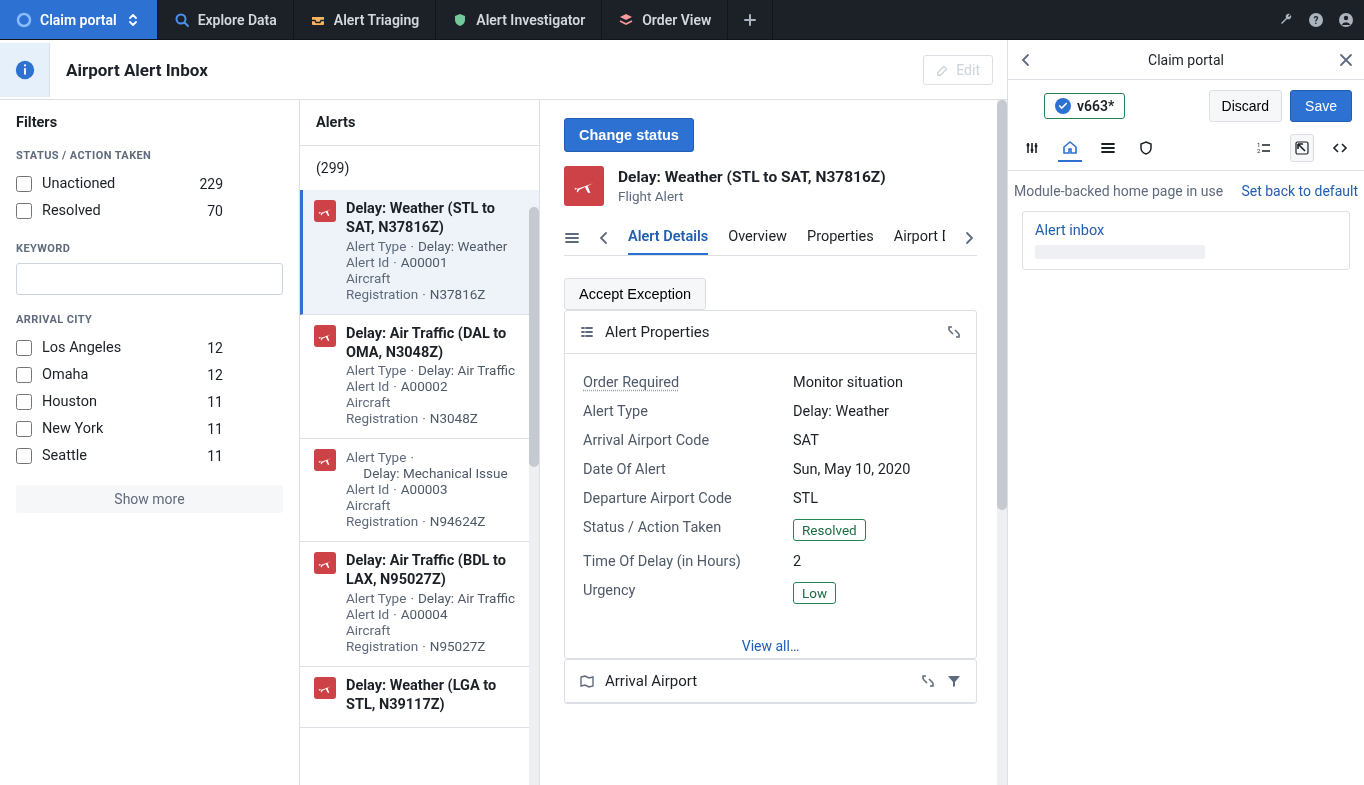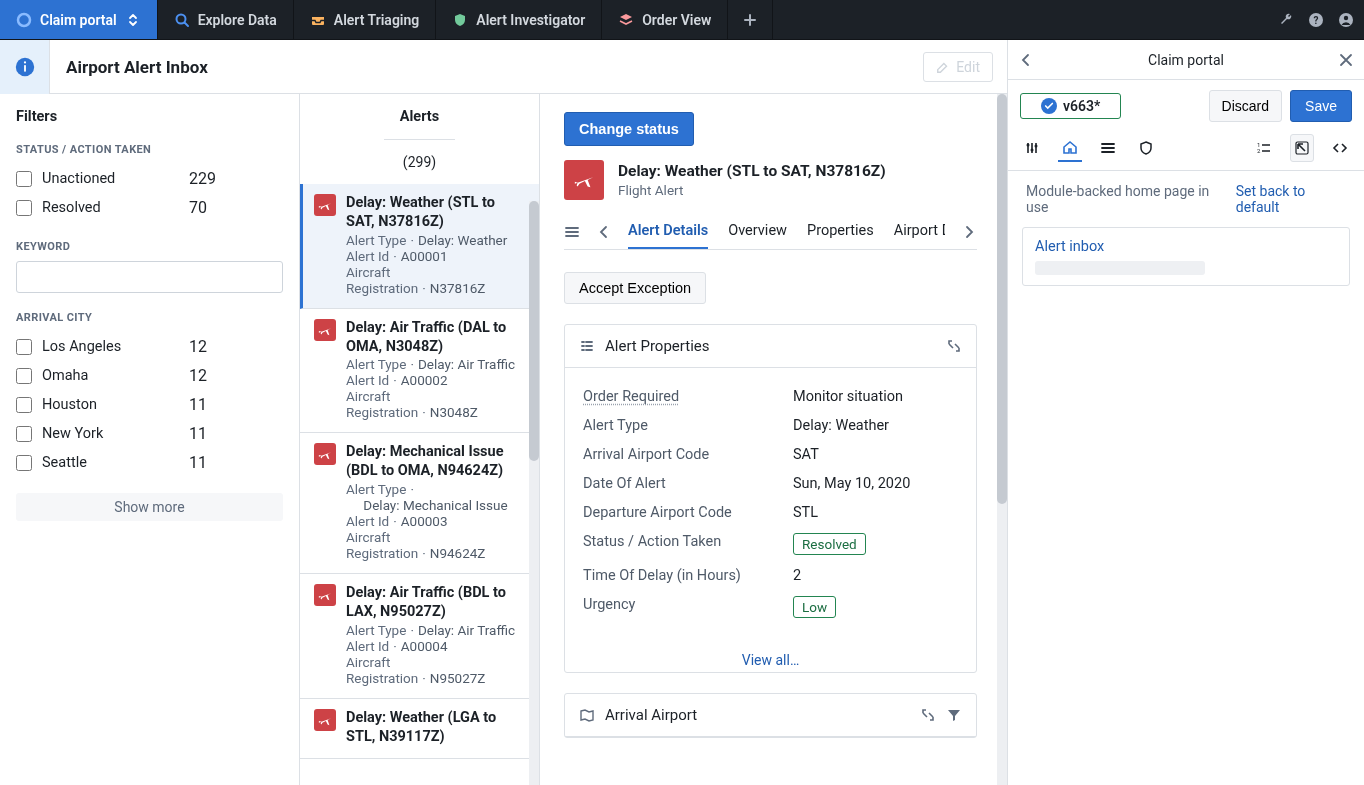--- a/index.html
+++ b/index.html
@@ -38,48 +38,48 @@
   .tab.active { background: var(--bg-blue); color: #fff; }
   .tab svg { width: 16px; height: 16px; }
   .tab.icon-only { padding: 0 14px; }
   .topnav-spacer { flex: 1; }
   .topnav-right { display: flex; align-items: center; padding: 0 10px; gap: 14px; color: #abb3bf; }
   .topnav-right svg { width: 16px; height: 16px; }
 
   
   .main { flex: 1; display: flex; overflow: hidden; }
   .left-area { flex: 1; display: flex; flex-direction: column; min-width: 0; border-right: 1px solid var(--border-color); }
-  .header-bar { display: flex; align-items: center; height: 54px; border-bottom: 1px solid var(--border-color); padding-right: 14px; }
+  .header-bar { display: flex; align-items: center; height: 60px; border-bottom: 1px solid var(--border-color); padding-right: 14px; }
   .info-well { width: 50px; height: 54px; display: flex; align-items: center; justify-content: center; background: #e5f0fb; border-right: 1px solid var(--border-color); }
   .info-well svg { width: 22px; height: 22px; }
   .header-title { font-weight: 700; font-size: 17px; padding-left: 16px; }
   .header-spacer { flex: 1; }
   .edit-btn {
     display: inline-flex; align-items: center; gap: 6px;
     border: 1px solid var(--border-color); border-radius: 3px;
     background: #fff; padding: 6px 12px; color: #ced4db; cursor: default;
   }
   .edit-btn svg { width: 14px; height: 14px; }
 
   .cols { flex: 1; display: flex; overflow: hidden; }
   
   .filters { width: 300px; border-right: 1px solid var(--border-color); padding: 14px 16px; overflow-y: auto; }
   .filters h3 { margin: 0 0 12px; font-size: 14.5px; font-weight: 700; }
   .filter-head { text-transform: uppercase; font-size: 11px; letter-spacing: 0.4px; color: var(--text-muted); font-weight: 700; margin: 18px 0 8px; }
   .facet { display: flex; align-items: center; gap: 10px; padding: 5px 0; }
   .facet input[type=checkbox] { width: 16px; height: 16px; border-radius: 3px; margin: 0; }
   .facet-label { flex: 1; font-size: 14.5px; }
-  .facet-count { font-size: 16px; color: var(--text-dark); width: 34px; text-align: left; }
+  .facet-count { font-size: 14px; color: var(--text-dark); width: 34px; text-align: right; }
   .facet-bar { width: 50px; height: 12px; background: transparent; position: relative; }
   .facet-bar-fill { height: 100%; background: var(--bar-fill); border-radius: 2px; }
   .keyword-input { width: 100%; height: 32px; border: 1px solid #ced4db; border-radius: 3px; padding: 0 8px; font-size: 14px; }
   .show-more { margin-top: 16px; background: var(--bg-panel); border-radius: 3px; text-align: center; padding: 6px 0; color: var(--text-muted); font-size: 14px; cursor: pointer; }
 
   
-  .alerts-col { width: 240px; display: flex; flex-direction: column; border-right: 1px solid var(--border-color); overflow: hidden; position: relative; align-items: center; }
+  .alerts-col { width: 240px; display: flex; flex-direction: column; border-right: 1px solid var(--border-color); overflow: hidden; position: relative; }
   .col-head { padding: 14px 16px; font-weight: 700; font-size: 14.5px; border-bottom: 1px solid var(--border-color); }
   .alerts-count { padding: 14px 16px; color: var(--text-dark); }
   .alerts-scroll { flex: 1; overflow-y: auto; padding-bottom: 20px; }
   .alert-item { display: flex; gap: 10px; padding: 10px 14px 12px; border-bottom: 1px solid var(--border-color); cursor: pointer; }
   .alert-item.selected { background: #eef3fa; border-left: 3px solid var(--bg-blue); padding-left: 11px; }
   .alert-icon { width: 22px; height: 22px; flex-shrink: 0; border-radius: 3px; background: var(--red); display: flex; align-items: center; justify-content: center; }
   .alert-icon svg { width: 14px; height: 14px; }
   .alert-body { min-width: 0; }
   .alert-title { font-weight: 700; font-size: 14.5px; line-height: 1.3; }
   .alert-meta { font-size: 13.5px; color: var(--text-muted); margin-top: 0; }
@@ -105,21 +105,21 @@
   .detail-sub { color: var(--text-muted); font-size: 13.5px; margin-top: 2px; }
   .detail-tabs-row { display: flex; align-items: center; gap: 16px; margin-top: 14px; border-bottom: 1px solid var(--border-color); }
   .detail-tabs-row svg.nav { width: 16px; height: 16px; color: var(--text-muted); cursor: pointer; }
   .detail-tabs { display: flex; gap: 20px; flex: 1; min-width: 0; overflow: hidden; }
   .dtab { padding: 8px 0; color: var(--text-dark); font-size: 14.5px; cursor: pointer; white-space: nowrap; }
   .dtab.active { color: var(--text-link); font-weight: 600; border-bottom: 3px solid var(--bg-blue); margin-bottom: -1px; }
   .accept-btn {
     margin-top: 22px; background: var(--bg-panel); border: 1px solid var(--border-color);
     border-radius: 3px; padding: 7px 14px; font-size: 14.5px; cursor: pointer;
   }
-  .card { border: 1px solid var(--border-color); border-radius: 3px; margin-top: 20px; }
+  .card { border: 1px solid var(--border-color); border-radius: 3px; }
   .card-head { display: flex; align-items: center; gap: 10px; padding: 12px 14px; border-bottom: 1px solid var(--border-color); }
   .card-head .title { font-size: 15px; flex: 1; }
   .card-head svg { width: 16px; height: 16px; color: var(--text-muted); cursor: pointer; }
   .props { padding: 14px 18px; }
   .prop-row { display: flex; padding: 6px 0; font-size: 14.5px; }
   .prop-key { width: 210px; color: #4f5a68; }
   .prop-key.dash { text-decoration: underline dotted #9aa2ae; text-underline-offset: 3px; }
   .prop-val {}
   .status-chip { display: inline-block; border: 1px solid var(--green-border); color: var(--green-text); border-radius: 3px; padding: 2px 8px; font-size: 13.5px; }
   .view-all { text-align: center; color: var(--text-link); padding: 14px 0 4px; cursor: pointer; }
@@ -127,32 +127,32 @@
   .details-scrollbar { position: absolute; right: 0; top: 0; bottom: 0; width: 10px; }
 
   
   .right-panel { width: 356px; display: flex; flex-direction: column; }
   .rp-head { display: flex; align-items: center; height: 40px; padding: 0 10px; gap: 10px; border-bottom: 1px solid var(--border-color); }
   .rp-head .sp { flex: 1; text-align: center; font-size: 14px; }
   .rp-head svg, .rp-toolbar svg { width: 16px; height: 16px; }
   .rp-row { display: flex; gap: 8px; padding: 10px 12px; align-items: center; }
   .version-pill {
     display: inline-flex; align-items: center; gap: 6px; border: 1px solid var(--green-border);
-    border-radius: 3px; padding: 4px 20px; color: var(--text-dark); font-weight: 600; cursor: pointer;
+    border-radius: 3px; padding: 4px 10px; color: var(--text-dark); font-weight: 600; cursor: pointer; margin-left: 24px;
   }
   .version-pill .dot-ic { width: 16px; height: 16px; border-radius: 50%; background: var(--bg-blue); display: inline-flex; align-items: center; justify-content: center; }
   .version-pill .dot-ic svg { width: 10px; height: 10px; color: #fff; }
   .rp-row .spx { flex: 1; }
   .btn-secondary { background: var(--bg-panel); border: 1px solid var(--border-color); border-radius: 3px; padding: 7px 12px; font-size: 14px; cursor: pointer; }
   .btn-primary { background: var(--bg-blue); color: #fff; border: 1px solid var(--bg-blue-darker); border-radius: 3px; padding: 7px 14px; font-weight: 400; font-size: 14px; cursor: pointer; }
   .rp-toolbar { display: flex; align-items: center; padding: 2px 12px 8px; gap: 14px; border-bottom: 1px solid var(--border-color); }
   .rp-tool { width: 24px; height: 28px; display: inline-flex; align-items: center; justify-content: center; color: var(--text-muted); cursor: pointer; border-radius: 3px; }
   .rp-tool.active { color: var(--bg-blue); border-bottom: 2px solid var(--bg-blue); border-radius: 0; }
   .rp-tool.box { background: var(--bg-panel); border: 1px solid var(--border-color); }
-  .rp-info { padding: 12px 18px; display: flex; align-items: baseline; gap: 12px; }
+  .rp-info { padding: 12px 6px; display: flex; align-items: baseline; gap: 12px; }
   .rp-info .msg { color: var(--text-muted); font-size: 14px; }
   .rp-info .lnk { color: var(--text-link); font-size: 14px; cursor: pointer; margin-left: auto; }
   .rp-card { margin: 0 14px; border: 1px solid var(--border-color); border-radius: 3px; padding: 10px 12px; }
   .rp-card .lnk { color: var(--text-link); font-size: 14.5px; cursor: pointer; }
   .rp-skel { margin-top: 6px; height: 14px; width: 170px; background: #eef0f3; border-radius: 3px; }
 </style>
 </head>
 <body>
 
 <div class="root">
@@ -324,21 +324,20 @@
                   <div class="alert-meta"><span>Aircraft Registration</span><span class="dot">·</span><span class="val">N3048Z</span></div>
                 </div>
               </div>
               <div class="alert-item">
                 <div class="alert-icon">
                   <svg viewBox="0 0 16 16">
                     <path d="M1 11l14-5-4 2 2 6-2-1-2-4-4 2-1 2-1-1 1-2-3-1z" fill="#fff"></path>
                   </svg>
                 </div>
                 <div class="alert-body">
-                  <div class="alert-title">Delay: Mechanical Issue (BDL to OMA, N94624Z)</div>
                   <div class="alert-meta center"><span>Alert Type</span><span class="dot">·</span><span class="val">Delay: Mechanical Issue</span></div>
                   <div class="alert-meta"><span>Alert Id</span><span class="dot">·</span><span class="val">A00003</span></div>
                   <div class="alert-meta"><span>Aircraft Registration</span><span class="dot">·</span><span class="val">N94624Z</span></div>
                 </div>
               </div>
               <div class="alert-item">
                 <div class="alert-icon">
                   <svg viewBox="0 0 16 16">
                     <path d="M1 11l14-5-4 2 2 6-2-1-2-4-4 2-1 2-1-1 1-2-3-1z" fill="#fff"></path>
                   </svg>

